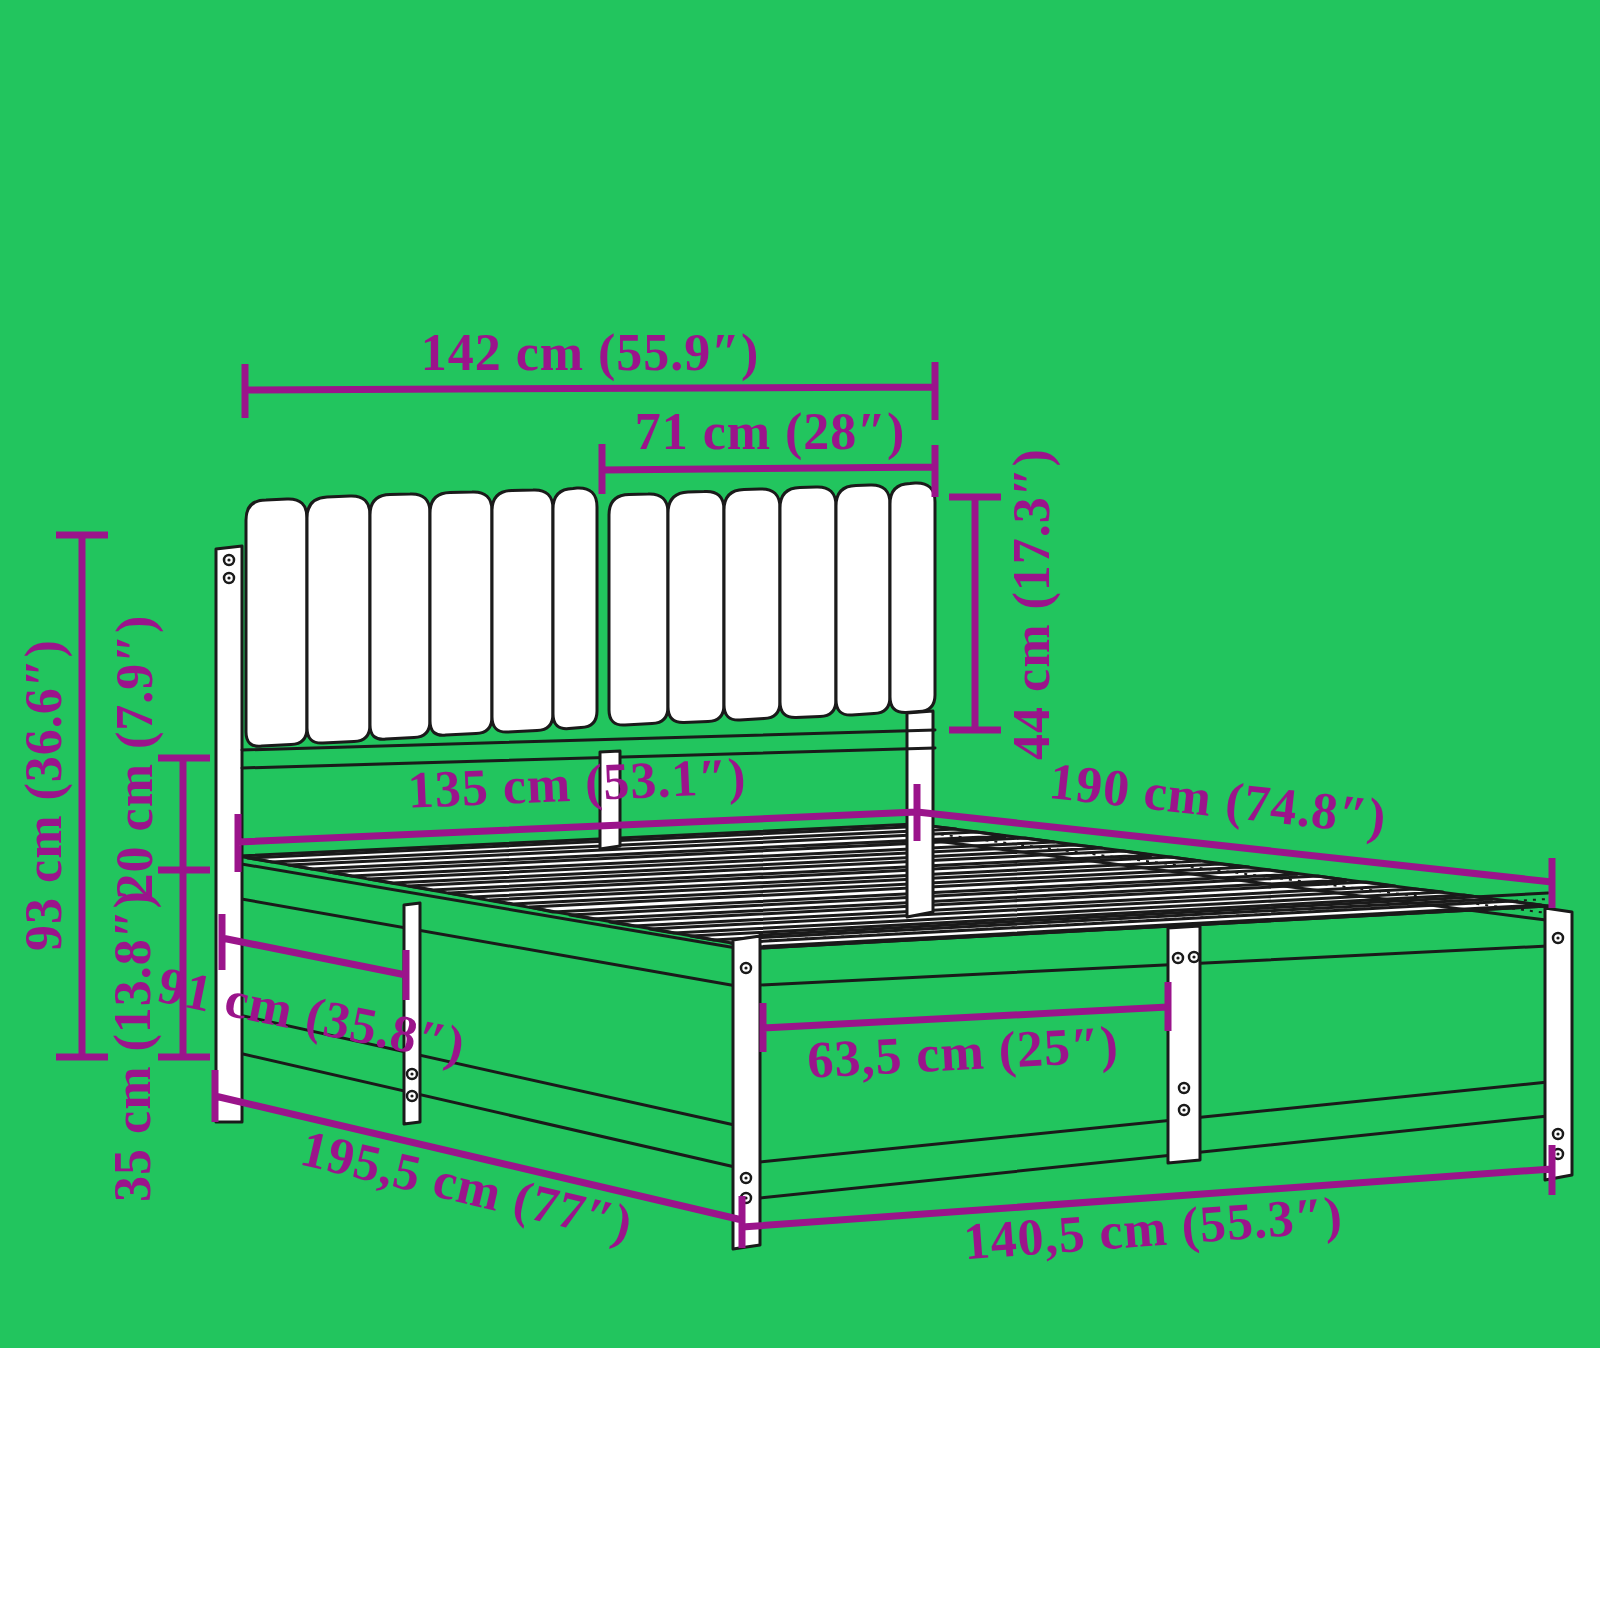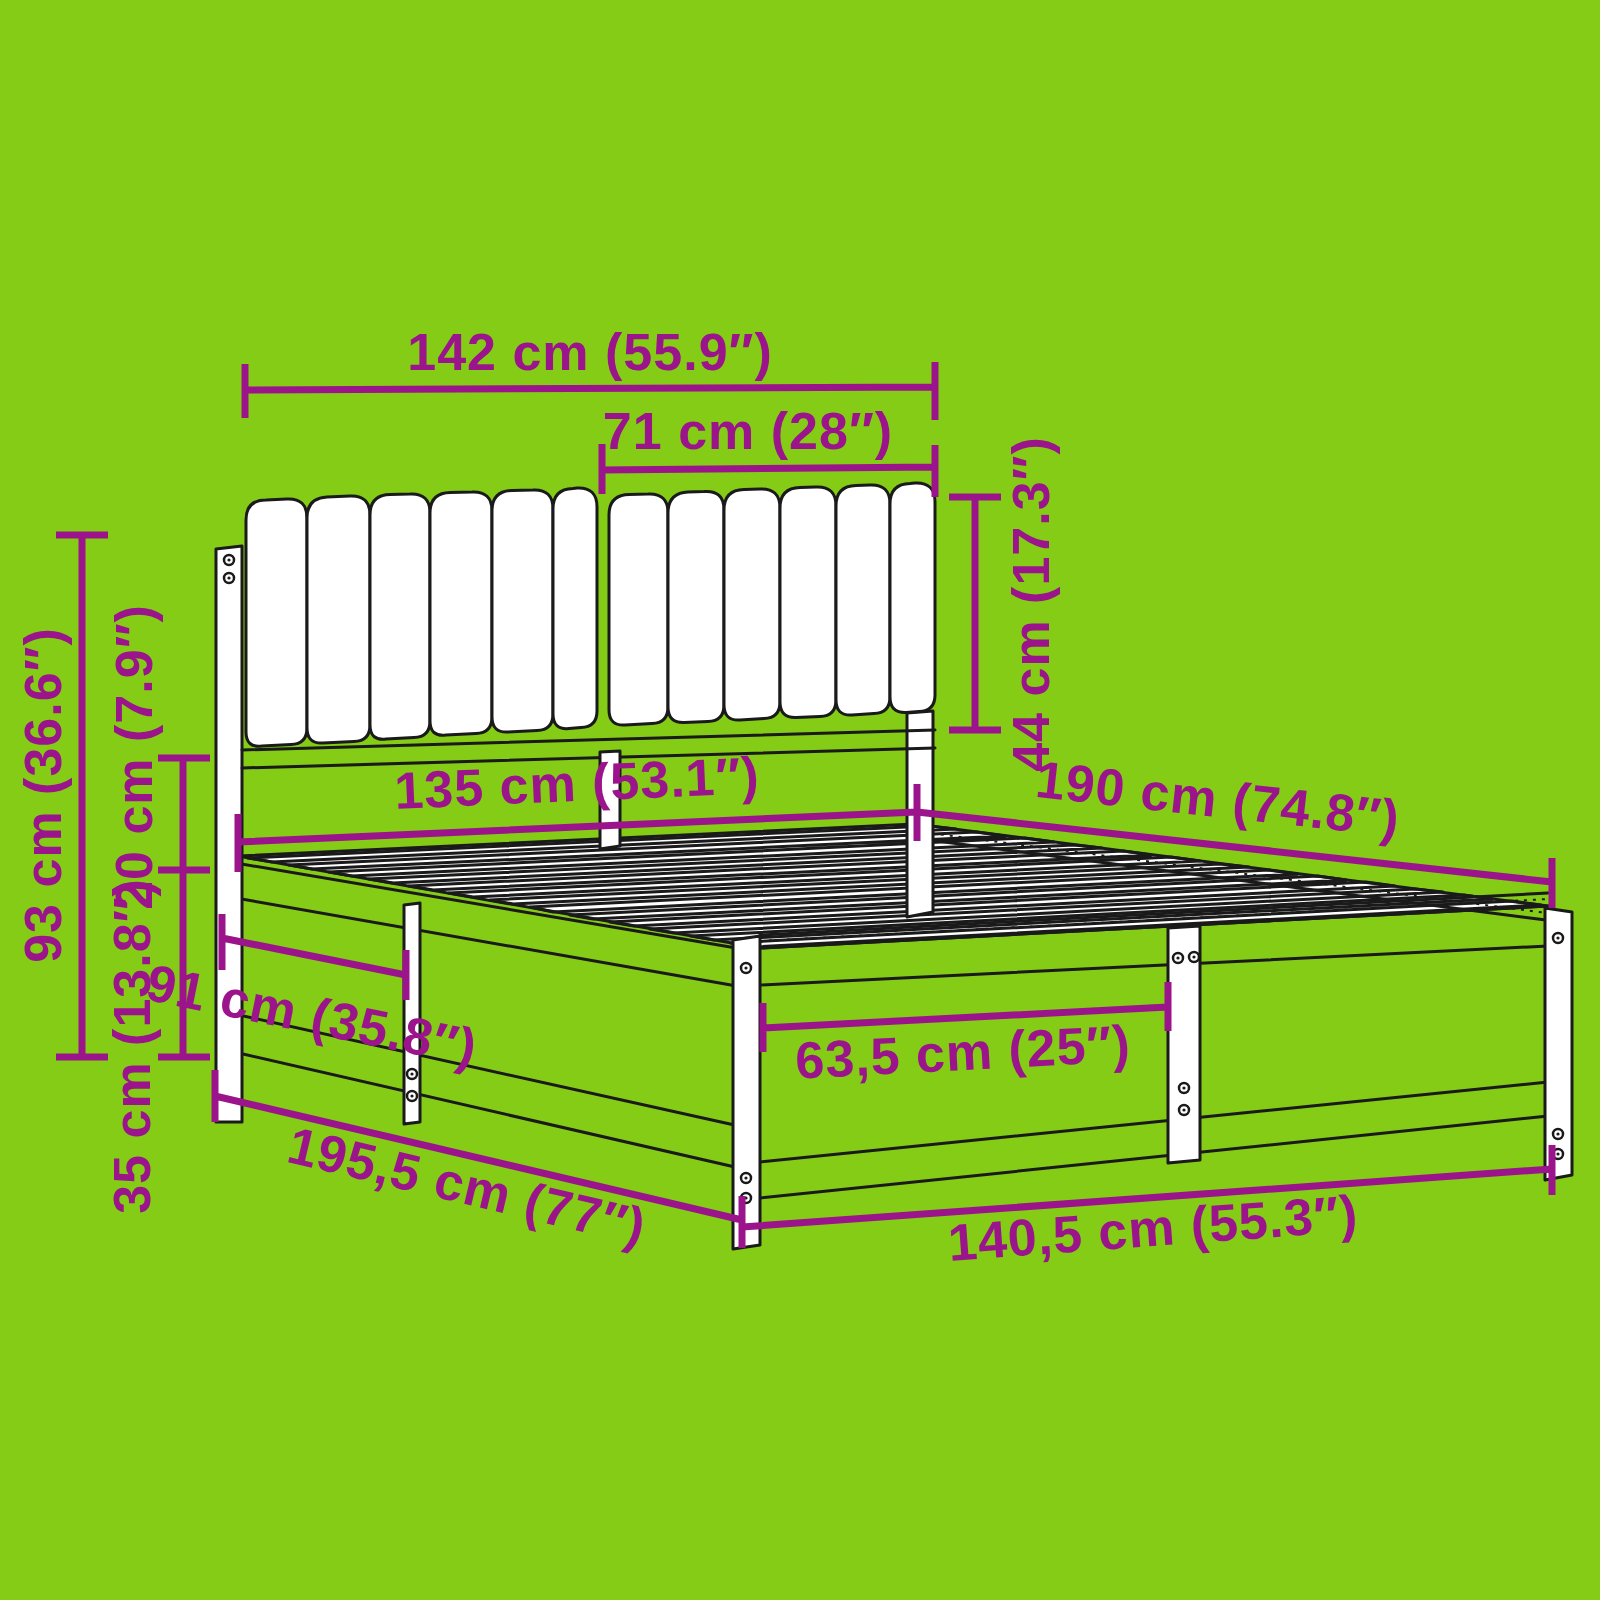--- a/index.html
+++ b/index.html
@@ -1,17 +1,17 @@
 <!DOCTYPE html>
 <html><head>
 <meta charset="utf-8">
 <style>
   html,body{margin:0;padding:0;background:#ffffff;}
-  .stage{position:relative;width:1600px;height:1600px;background:#84cc16;overflow:hidden;
-         font-family:Liberation Sans, sans-serif;}
+  .stage{position:relative;width:1600px;height:1348px;background:#22c55e;overflow:hidden;
+         font-family:Liberation Serif, serif;}
   .stage svg{position:absolute;left:0;top:0;}
   .dim-label{position:absolute;white-space:nowrap;font-weight:bold;font-size:52px;
              letter-spacing:1px;color:#9B148B;transform-origin:center center;}
   .bed-stroke{fill:none;stroke:#1a1a1a;stroke-width:3;stroke-linecap:round;stroke-linejoin:round;}
   .bed-fill{fill:#ffffff;stroke:#1a1a1a;stroke-width:3;stroke-linejoin:round;}
   .dimline{fill:none;stroke:#9B148B;stroke-width:7;stroke-linecap:butt;}
   .hatch{fill:none;stroke:#1a1a1a;stroke-width:2;stroke-dasharray:3 6;}
   .screw-o{fill:#ffffff;stroke:#1a1a1a;stroke-width:2.5;}
   .screw-i{fill:#1a1a1a;stroke:none;}
 </style>
@@ -153,21 +153,21 @@
         <path class="dimline" d="M215,1096 L742,1220 M215,1070 L215,1122 M742,1196 L742,1248"></path>
       </g>
       <g>
         <path class="dimline" d="M742,1227 L1552,1169 M1552,1145 L1552,1195"></path>
       </g>
     </g>
   </svg>
 
   <div class="dim-label" style="left:590px;top:352px;transform:translate(-50%,-50%);">142 cm (55.9″)</div>
 
-  <div class="dim-label" style="left:748px;top:431px;transform:translate(-50%,-50%);">71 cm (28″)</div>
+  <div class="dim-label" style="left:770px;top:431px;transform:translate(-50%,-50%);">71 cm (28″)</div>
 
   <div class="dim-label" style="left:1031px;top:604px;transform:translate(-50%,-50%) rotate(-90deg);">44 cm (17.3″)</div>
 
   <div class="dim-label" style="left:43px;top:795px;transform:translate(-50%,-50%) rotate(-90deg);">93 cm (36.6″)</div>
 
   <div class="dim-label" style="left:134px;top:757px;transform:translate(-50%,-50%) rotate(-90deg);">20 cm (7.9″)</div>
 
   <div class="dim-label" style="left:132px;top:1046px;transform:translate(-50%,-50%) rotate(-90deg);">35 cm (13.8″)</div>
 
   <div class="dim-label" style="left:577px;top:783px;transform:translate(-50%,-50%) rotate(-2.5deg);">135 cm (53.1″)</div>

